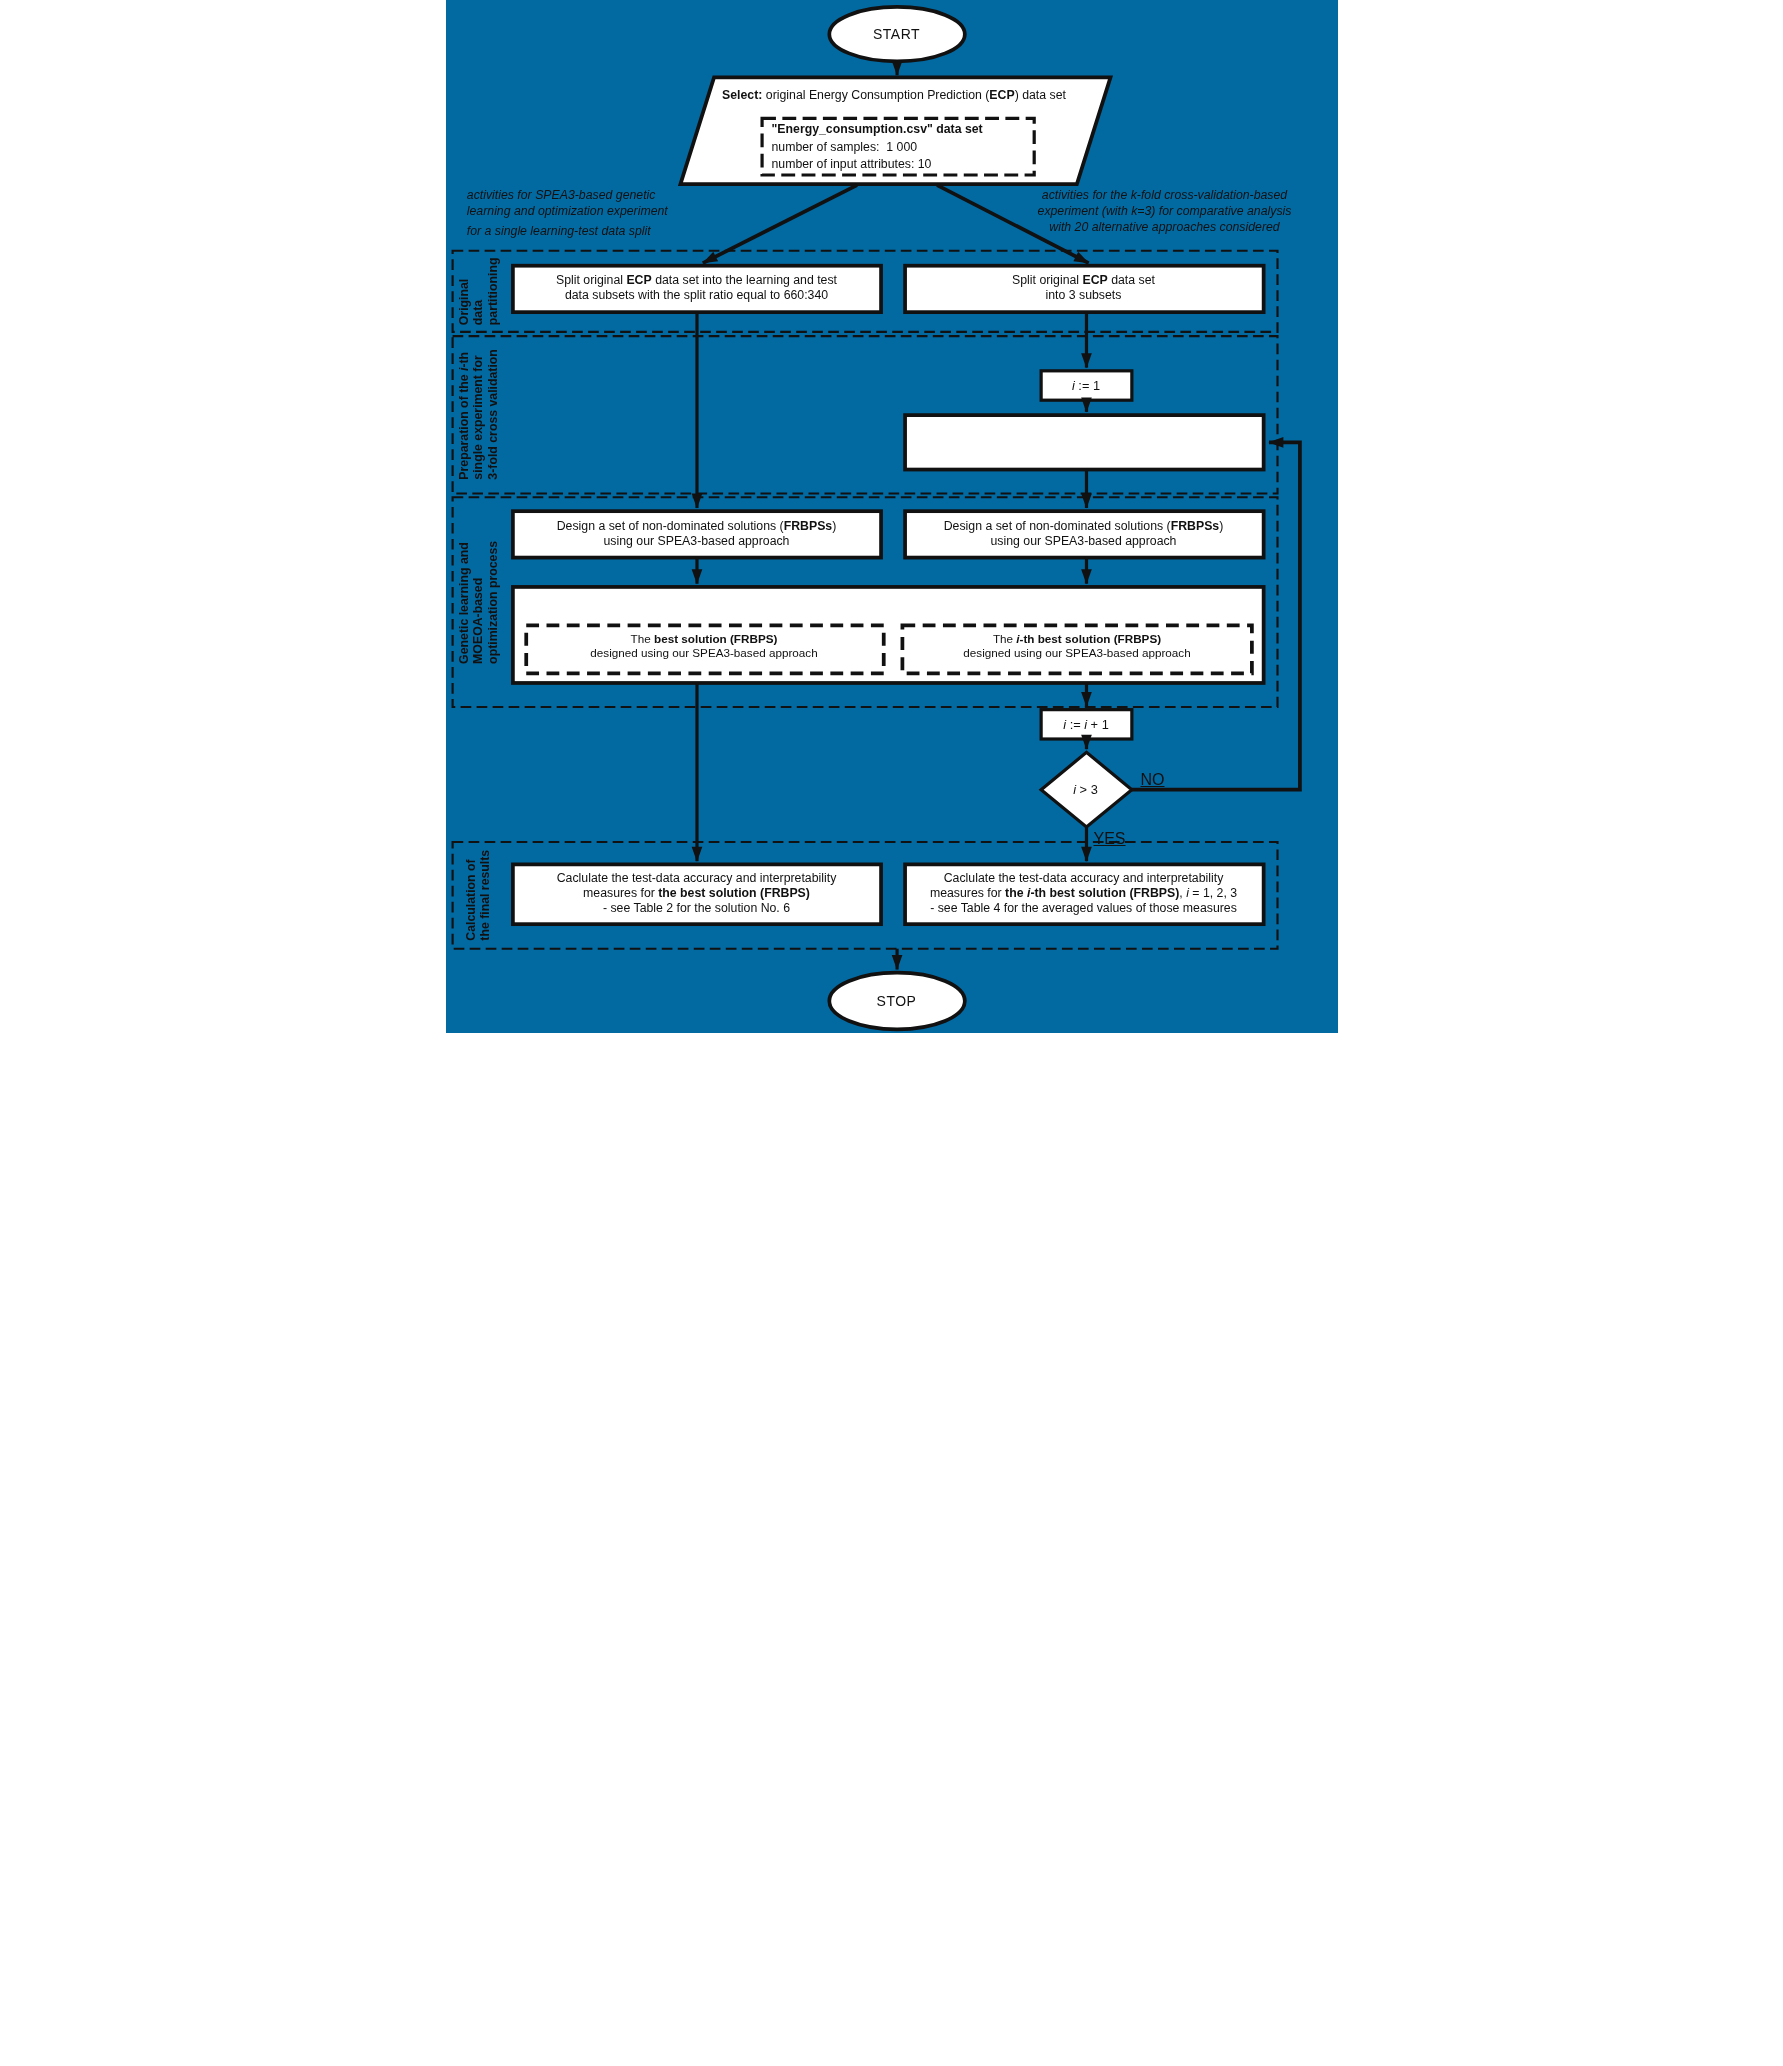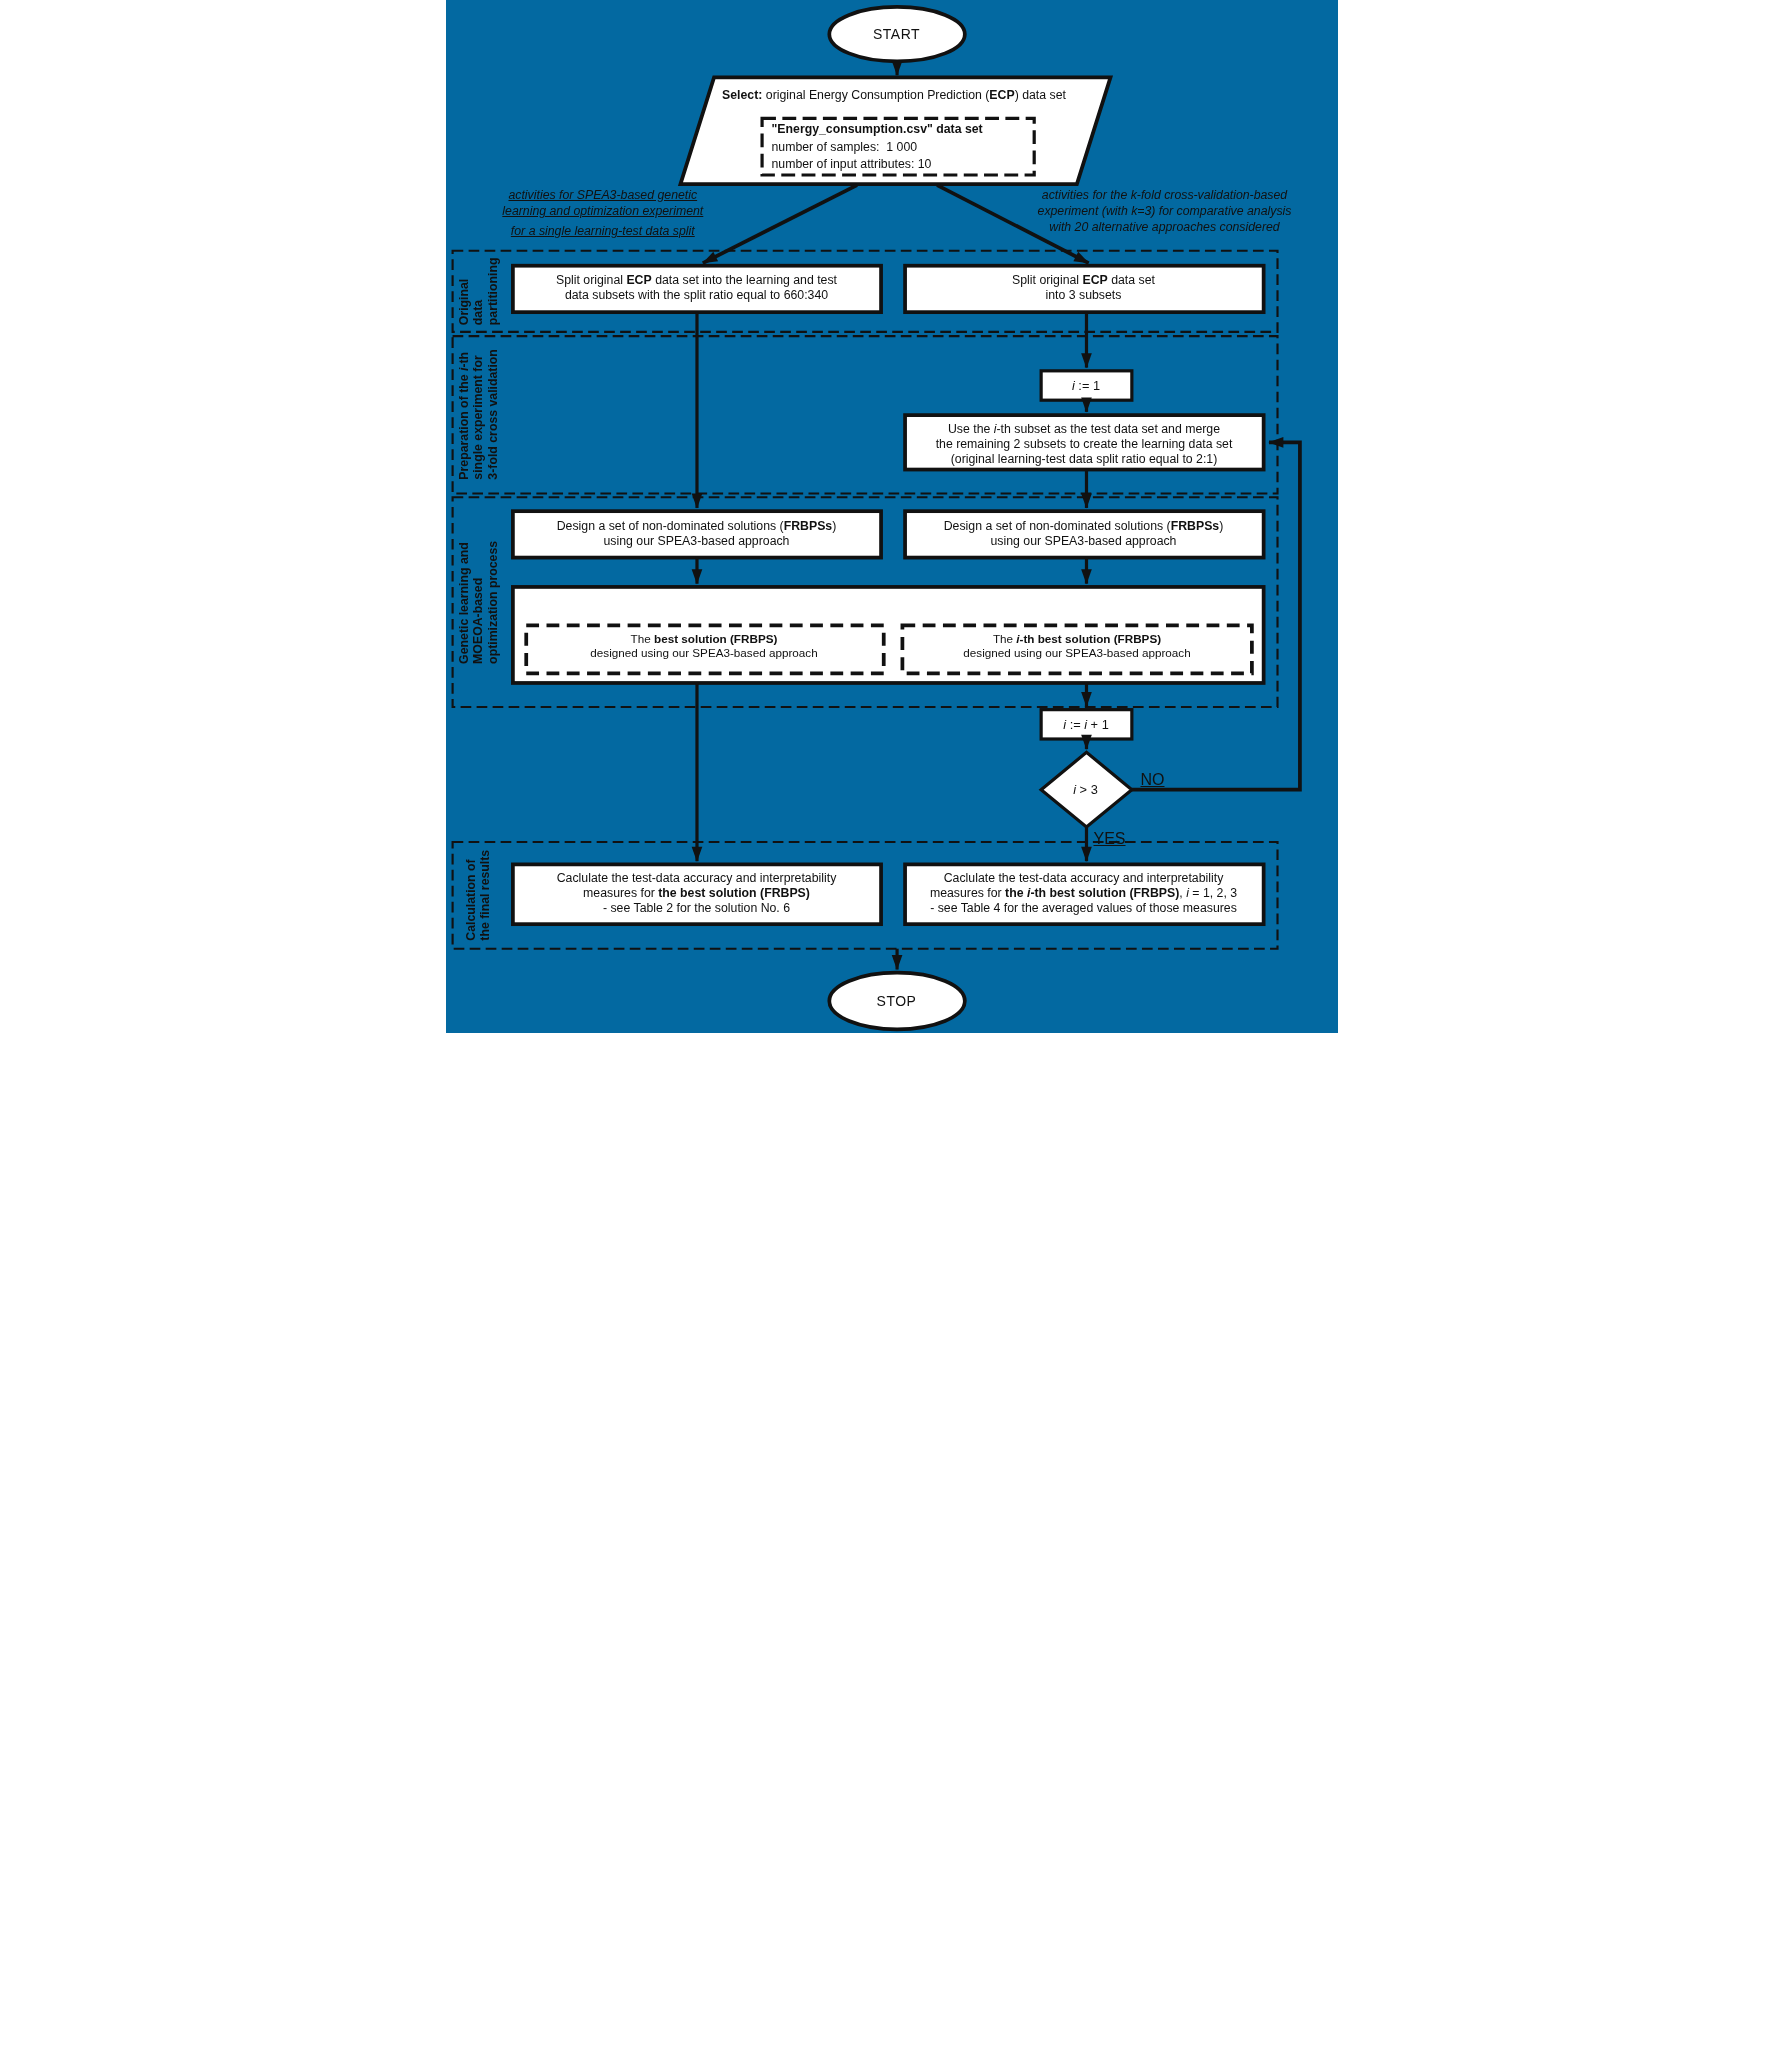--- a/index.html
+++ b/index.html
@@ -1,21 +1,21 @@
 <!DOCTYPE html>
 <html style="font-size:8.5px"><head>
 <meta charset="utf-8">
 <style>
   html,body{margin:0;padding:0;background:#ffffff;}
   body{font-family:"Liberation Sans","DejaVu Sans",sans-serif;color:#111;}
   .canvas{position:relative;width:892px;height:1033px;background:#0369a1;margin:0 auto;overflow:hidden;}
   .canvas svg{position:absolute;left:0;top:0;}
   .txt{position:absolute;font-size:12.3px;line-height:1.22;text-align:center;white-space:nowrap;}
   .txt.left{text-align:left;}
-  .txt.right{text-align:center;text-decoration:underline;}
+  .txt.right{text-align:left;}
   .txt b{font-weight:bold;}
   .ital{font-style:italic;}
   .terminal{font-size:14px;letter-spacing:0.5px;}
   .small{font-size:11.7px;}
   .mid{font-size:12.8px;}
   .nodelabel{font-size:16px;font-weight:normal;text-decoration:underline;}
   .vlabel{position:absolute;display:flex;align-items:center;justify-content:center;}
   .vlabel .rot{transform:rotate(-90deg);text-align:left;font-weight:bold;font-size:12.3px;line-height:1.16;white-space:nowrap;}
 </style>
 </head>
@@ -122,25 +122,20 @@
   <div class="txt" style="left:72px;top:273px;width:358px;">
     <div>Split original <b>ECP</b> data set into the learning and test</div>
     <div>data subsets with the split ratio equal to 660:340</div>
   </div>
   <div class="txt" style="left:464px;top:273px;width:348px;">
     <div>Split original <b>ECP</b> data set</div>
     <div>into 3 subsets</div>
   </div>
 
   <div class="txt mid" style="left:595px;top:378px;width:91px;"><i>i</i> := 1</div>
-  <div class="txt" style="left:467px;top:422px;width:343px;">
-    <div>Use the <i>i</i>-th subset as the test data set and merge</div>
-    <div>the remaining 2 subsets to create the learning data set</div>
-    <div>(original learning-test data split ratio equal to 2:1)</div>
-  </div>
 
   <div class="txt" style="left:72px;top:519px;width:358px;">
     <div>Design a set of non-dominated solutions (<b>FRBPSs</b>)</div>
     <div>using our SPEA3-based approach</div>
   </div>
   <div class="txt" style="left:464px;top:519px;width:348px;">
     <div>Design a set of non-dominated solutions (<b>FRBPSs</b>)</div>
     <div>using our SPEA3-based approach</div>
   </div>
   <div class="txt small" style="left:85px;top:632px;width:347px;">

